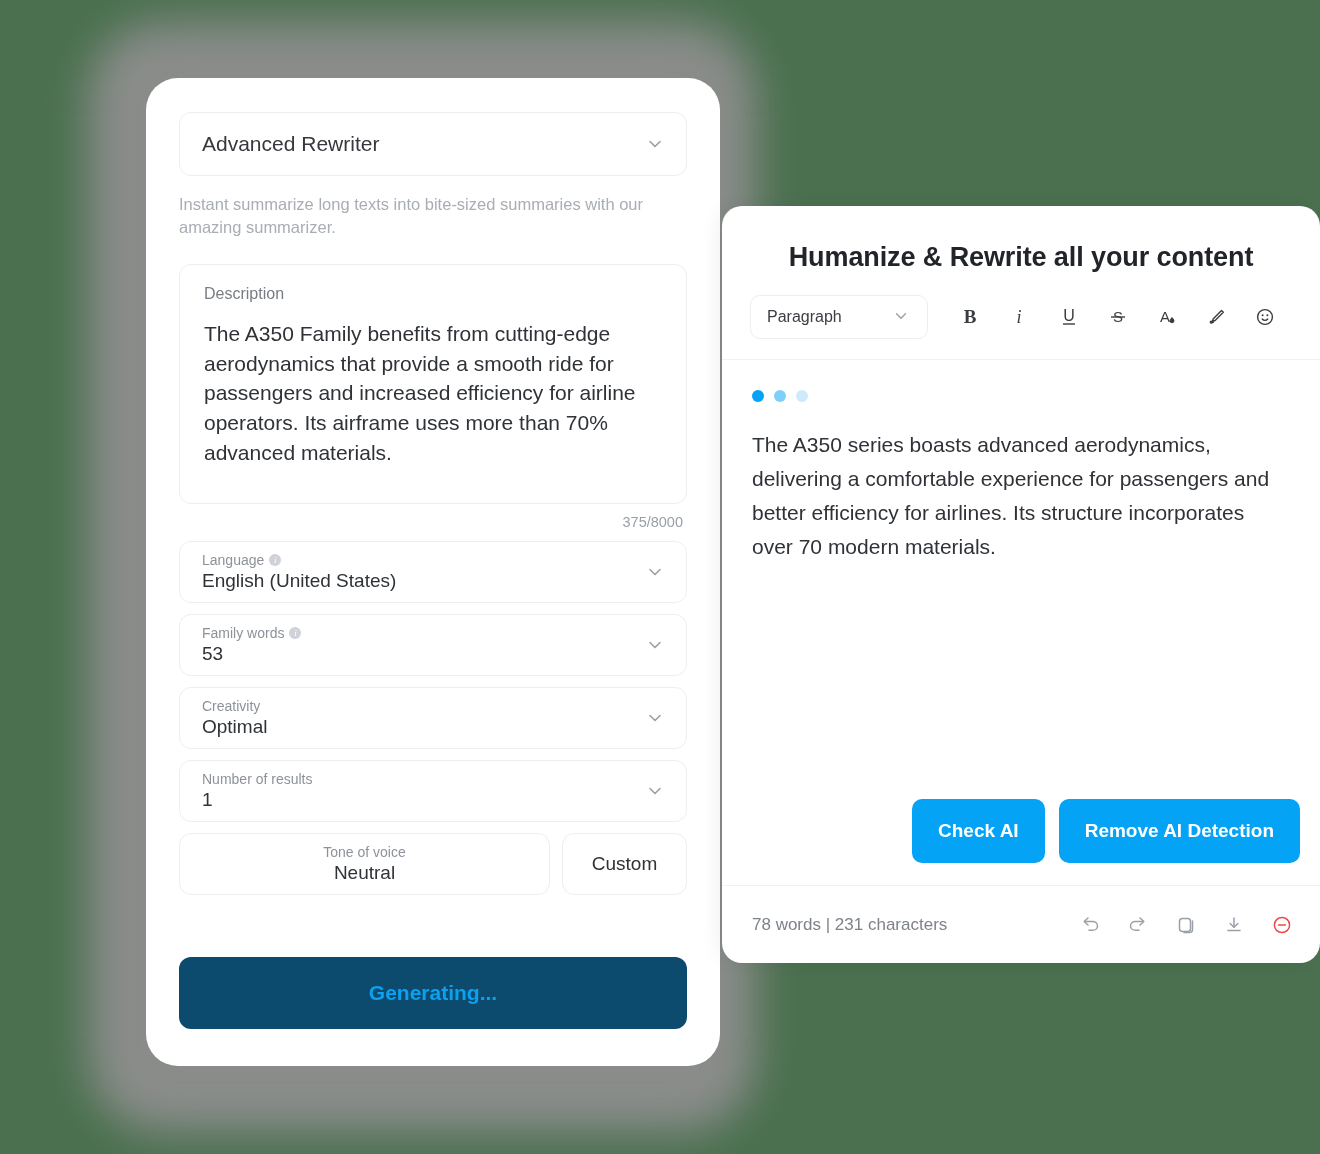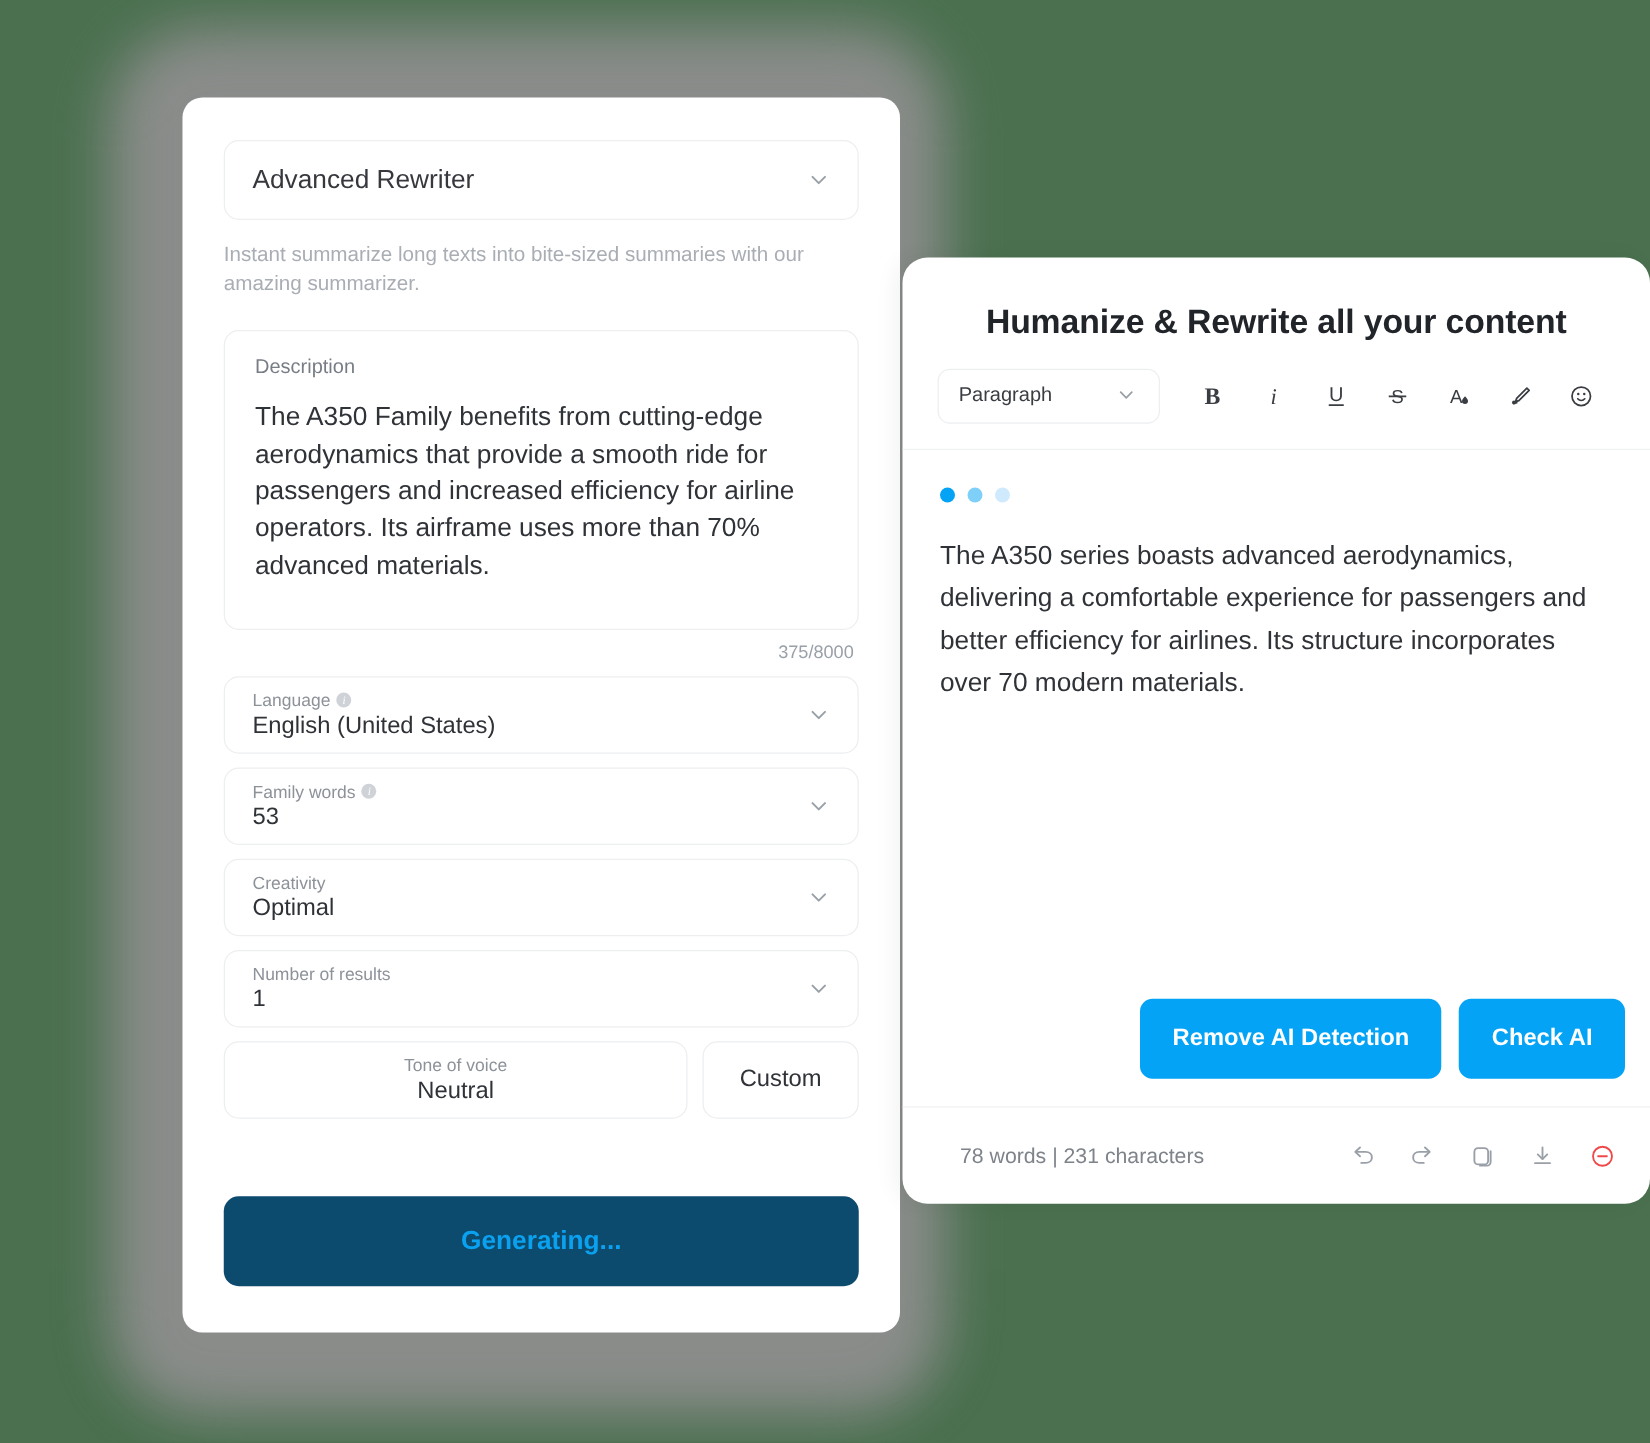--- a/index.html
+++ b/index.html
@@ -31,21 +31,21 @@
   }
 
   
   .left-card {
     position: absolute;
     left: 146px;
     top: 78px;
     width: 574px;
     height: 988px;
     background: #ffffff;
-    border-radius: 16px;
+    border-radius: 32px;
   }
 
   .card-inner {
     padding: 34px 33px 0 33px;
   }
 
   
   .tool-select {
     height: 64px;
     border: 1px solid #eceef0;
@@ -286,21 +286,21 @@
     cursor: pointer;
     font-family: "Liberation Sans", sans-serif;
   }
 
   .rp-footer {
     border-top: 1px solid #f0f1f3;
     height: 78px;
     display: flex;
     align-items: center;
     justify-content: space-between;
-    padding: 0 22px 0 46px;
+    padding: 0 22px 0 30px;
   }
   .wordcount {
     font-size: 17px;
     color: #7e838a;
   }
   .foot-icons { display: flex; align-items: center; gap: 16px; }
   .foot-icon {
     width: 32px; height: 32px;
     display: flex; align-items: center; justify-content: center;
     color: #9aa0a8; cursor: pointer;
@@ -465,22 +465,22 @@
   <div class="rp-body">
     <div class="dots">
       <span class="dot dot-1"></span>
       <span class="dot dot-2"></span>
       <span class="dot dot-3"></span>
     </div>
     <div class="result-text">The A350 series boasts advanced aerodynamics, delivering a comfortable experience for passengers and better efficiency for airlines. Its structure incorporates over 70 modern materials.</div>
   </div>
 
   <div class="rp-actions">
+    <button class="act-btn">Check AI</button>
     <button class="act-btn">Remove AI Detection</button>
-    <button class="act-btn">Check AI</button>
   </div>
 
   <div class="rp-footer">
     <div class="wordcount">78 words | 231 characters</div>
     <div class="foot-icons">
       <div class="foot-icon">
         <svg width="26" height="26" viewBox="0 0 26 26" fill="none">
             <path d="M8 9.5H15.5c3 0 5 1.9 5 4.4s-2 4.4-5 4.4H12" stroke="#9aa0a8" stroke-width="1.5" stroke-linecap="round"></path>
             <path d="M11 6L7.2 9.5 11 13" stroke="#9aa0a8" stroke-width="1.5" stroke-linecap="round" stroke-linejoin="round"></path>
           </svg>

